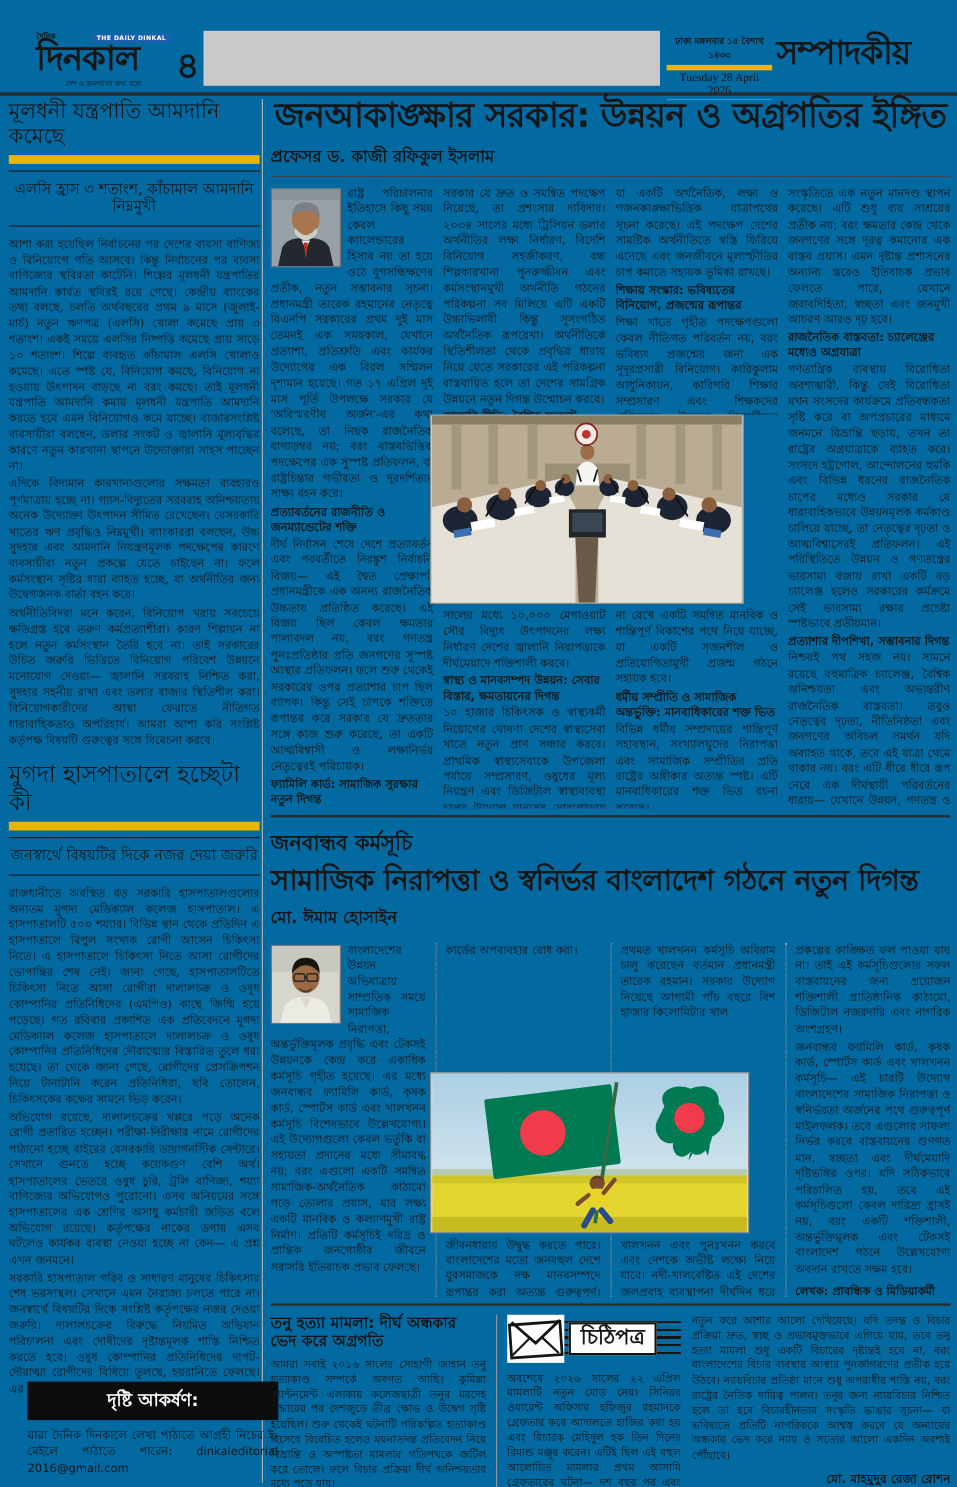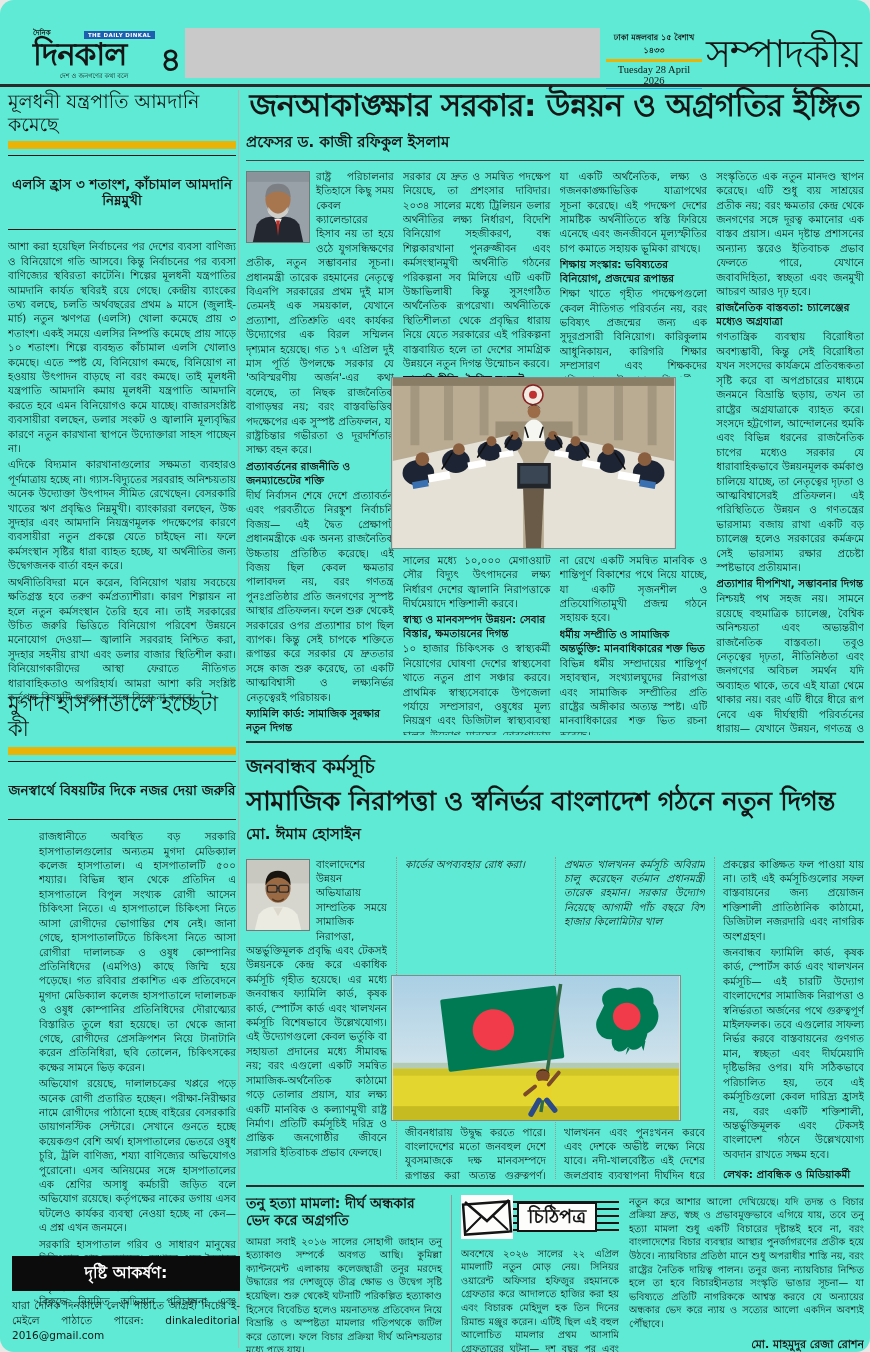--- a/index.html
+++ b/index.html
@@ -1,66 +1,66 @@
 <!DOCTYPE html>
 <html><head>
 <meta charset="utf-8">
 <style>
   * { margin:0; padding:0; box-sizing:border-box; }
   html,body { background:#e8e8e6; }
   body { font-family:"DejaVu Sans","Liberation Sans",sans-serif; color:#161616; }
-  .page { position:relative; width:870px; height:1352px; background:#5eead4; margin:0 auto; overflow:hidden;border-radius:14px; }
+  .page { position:relative; width:870px; height:1352px; background:#0369a1; margin:0 auto; overflow:hidden; }
 
   
   .masthead { position:absolute; left:33px; top:27px; width:122px; }
   .mh-top { display:flex; align-items:flex-end; justify-content:space-between; }
   .mh-dainik { font-size:7px; font-weight:700; }
   .mh-en { background:#1e5fae; color:#fff; font-size:5.5px; font-weight:700; padding:1px 4px; letter-spacing:.4px; }
   .mh-title { font-size:31px; font-weight:900; line-height:1.0; letter-spacing:-1px; }
   .mh-tagline { font-size:6.5px; text-align:center; margin-top:1px; }
   .page-num { position:absolute; left:160px; top:34px; font-size:33px; font-weight:700; }
   .ad-box { position:absolute; left:185px; top:28px; width:415px; height:50px; background:#c9c9c9; }
   .date-block { position:absolute; left:606px; top:31px; width:96px; text-align:center; }
-  .date-bn { font-size:8px; font-weight:700; border-bottom:3px solid #eab308; padding-bottom:2px; }
+  .date-bn { font-size:8px; font-weight:700; border-bottom:5px solid #eab308; padding-bottom:2px; }
   .date-en { font-family:"Liberation Serif","DejaVu Serif",serif; font-size:10.5px; padding:2px 0; border-bottom:1px solid #0ea5e9; }
-  .section-title { position:absolute; left:706px; top:24px; font-size:38px; font-weight:400; letter-spacing:-1px; }
+  .section-title { position:absolute; left:706px; top:24px; font-size:30px; font-weight:700; letter-spacing:-1px; }
   .header-rule { position:absolute; left:0; top:84px; width:870px; height:3px; background:#2a2a2a; }
   .left-vrule { position:absolute; left:238px; top:90px; width:1px; height:1258px; background:#b5b5b0; }
 
   
   .body-p { font-size:10.3px; line-height:1.4; text-align:justify; overflow-wrap:anywhere; margin-bottom:2px; }
   .sub-head { font-size:10.4px; font-weight:800; line-height:1.35; margin:1px 0; }
   .credit-p { font-weight:700; margin-top:6px; }
 
   
   .left-col { position:absolute; left:8px; top:90px; width:228px; height:1262px; }
   .lc-headline { font-size:19px; font-weight:400; text-align:left; line-height:1.2; border-bottom:8px solid #eab308; padding-bottom:5px; }
   .lc-headline.big { font-size:21px; }
-  .lc-subhead { font-size:13.5px; font-weight:700; text-align:center; border-top:1px solid #161616; border-bottom:1px solid #161616; padding:20px 0; margin:6px 0 9px; line-height:1.25; }
+  .lc-subhead { font-size:13.5px; font-weight:400; text-align:center; border-top:1px solid #161616; border-bottom:1px solid #161616; padding:8px 0; margin:6px 0 9px; line-height:1.25; }
   .lc-body { overflow:hidden; }
   .lc-a1 .lc-body { max-height:515px; }
   .lc-a2 { position:absolute; top:602px; left:0; width:100%; }
-  .lc-a2 .lc-body { max-height:480px;margin-left:31px; }
-  .attention { position:absolute; top:1166px; left:4px; width:100%; }
+  .lc-a2 .lc-body { max-height:480px; }
+  .attention { position:absolute; top:1166px; left:17px; width:100%; }
   .attn-banner { background:#0c0c0c; color:#fff; text-align:center; font-size:16px; font-weight:800; padding:4px 0; }
   .attn-text { font-size:10.5px; line-height:1.45; margin-top:7px; text-align:justify; }
 
   
   .main-area { position:absolute; left:246px; top:88px; width:618px; }
   .main-headline { font-size:31px; font-weight:900; line-height:1.12; text-align:center; letter-spacing:-.5px; }
   .byline { font-size:15px; font-weight:800; margin-top:7px; }
   .byline-rule { height:1px; background:#444; margin-top:5px; }
   .art-body { position:relative; display:flex; gap:9px; margin-top:8px; }
   .art-body.first { height:566px; }
   .art-body.second { height:322px; }
   .col { flex:1; overflow:hidden; }
   .col-top { overflow:hidden; }
   .art-body.first .col-top { height:208px; }
   .art-body.first .col-bot { margin-top:176px; height:182px; overflow:hidden; }
-  .art-body.second .col-top { height:118px;font-style:italic; }
+  .art-body.second .col-top { height:118px; }
   .art-body.second .col-bot { margin-top:150px; height:54px; overflow:hidden; }
   .art-body.second .col + .col { border-left:1px dotted #9a9a95; padding-left:8px; }
   .author-photo { float:left; width:64px; height:72px; margin:2px 6px 3px 0; border:1px solid #777; }
   .author-photo svg { display:block; width:100%; height:100%; }
   .span-photo { position:absolute; border:1px solid #888; background:#ddd; }
   .meeting-photo { left:145px; top:208px; width:285px; height:172px; }
   .flag-photo { left:145px; top:118px; width:290px; height:146px; }
   .span-photo svg { display:block; width:100%; height:100%; }
   .divider { height:2px; background:#2a2a2a; margin-top:6px; }
 

